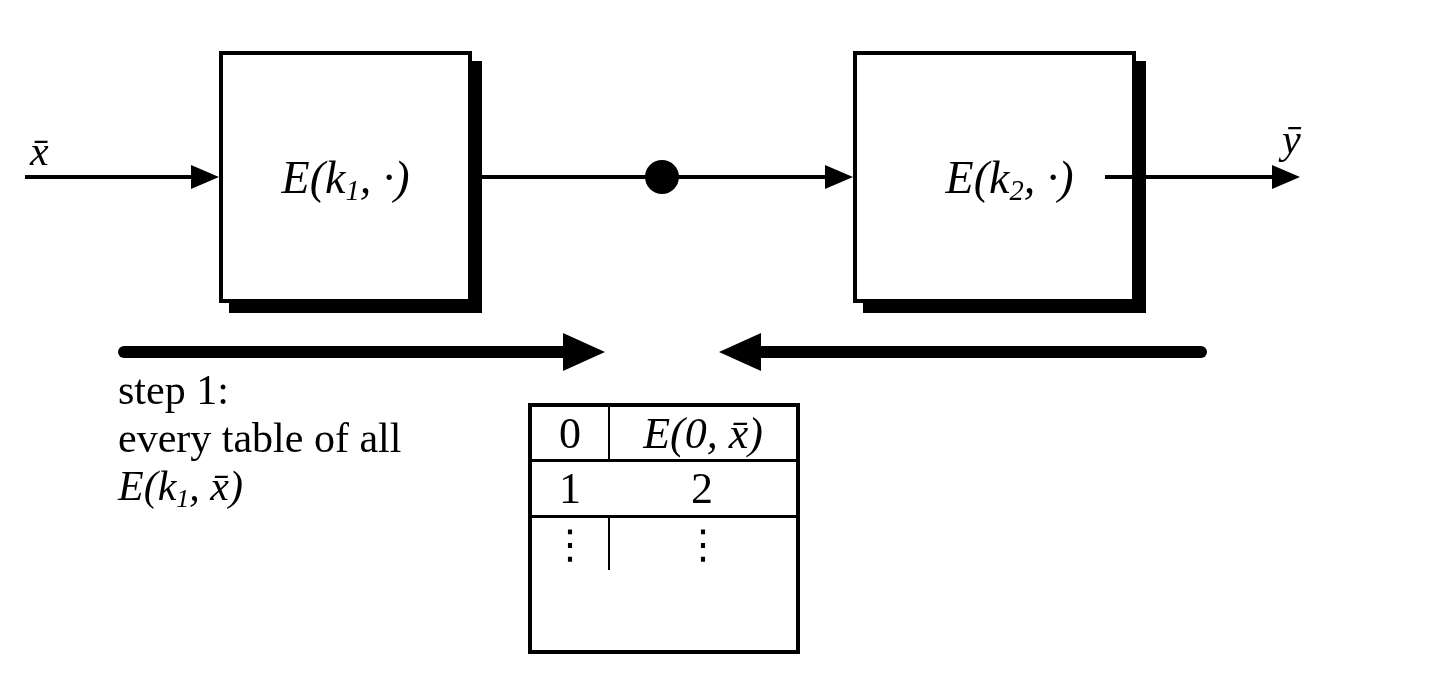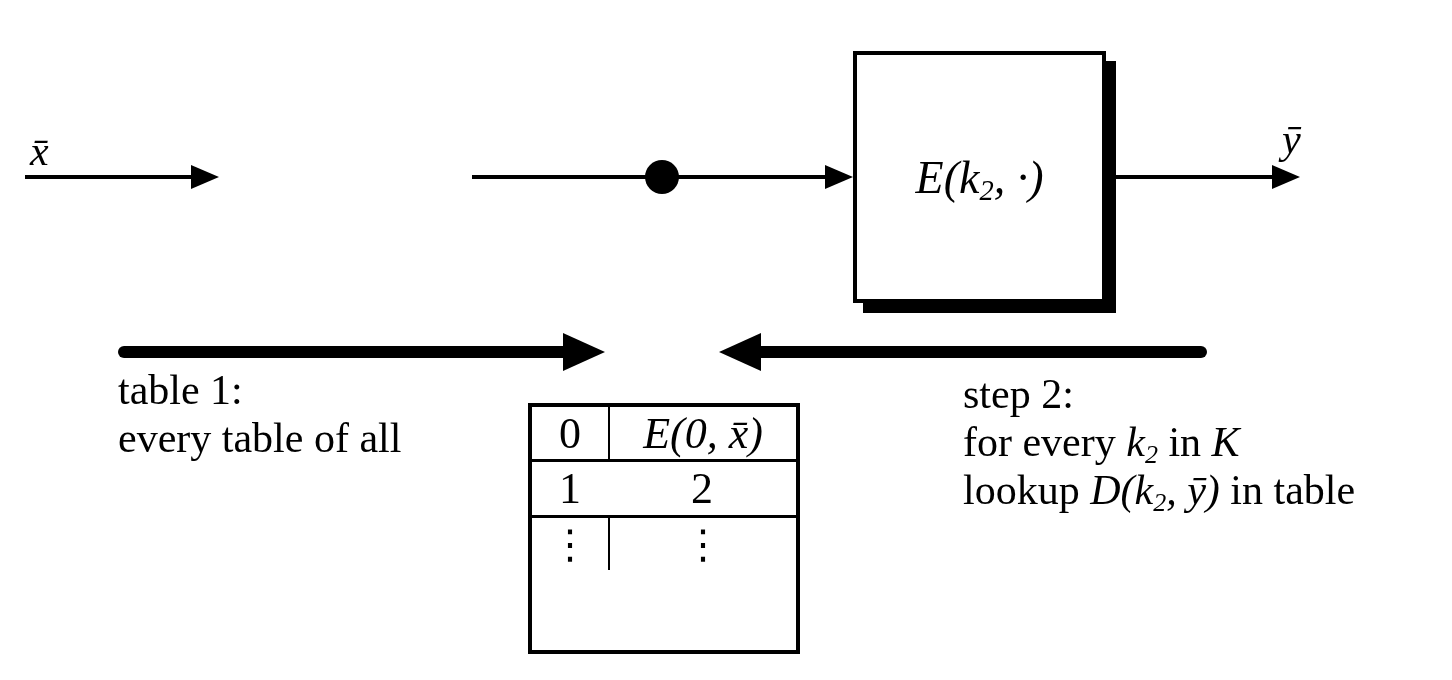--- a/index.html
+++ b/index.html
@@ -24,21 +24,21 @@
     width: 245px;
     height: 244px;
     border: 4px solid #000;
     background: #fff;
     box-shadow: 10px 10px 0 0 #000;
     display: flex;
     align-items: center;
     justify-content: center;
   }
   .box1 { left: 219px; }
-  .box2 { left: 853px; }
+  .box2 { left: 853px; padding-left: 30px; }
   .box-label {
     font-style: italic;
     font-size: 46px;
     white-space: nowrap;
   }
 
   
   .hline {
     position: absolute;
     height: 4px;
@@ -146,48 +146,47 @@
 </style>
 </head>
 <body>
 
 <div class="canvas">
 
   <div class="port-label in-label math">x̄</div>
   <div class="hline" style="left:25px; top:175px; width:168px;"></div>
   <div class="ah-right" style="left:191px; top:165px;"></div>
 
+  <div class="cipher-box box1">
+    <div class="box-label"><span>E(k</span><sub class="msub">1</sub><span>, ·)</span></div>
+  </div>
 
   <div class="hline" style="left:472px; top:175px; width:355px;"></div>
   <div class="junction-dot"></div>
   <div class="ah-right" style="left:825px; top:165px;"></div>
 
   <div class="cipher-box box2">
     <div class="box-label"><span>E(k</span><sub class="msub">2</sub><span>, ·)</span></div>
   </div>
 
   <div class="hline" style="left:1105px; top:175px; width:169px;"></div>
   <div class="ah-right" style="left:1272px; top:165px;"></div>
   <div class="port-label out-label math">ȳ</div>
 
   <div class="shaft shaft-left"></div>
   <div class="thick-head-right"></div>
   <div class="shaft shaft-right"></div>
   <div class="thick-head-left"></div>
 
   <div class="caption caption1">
-    <div>table 1:</div>
+    <div>step 1:</div>
     <div>every table of all</div>
-  </div>
-
-  <div class="caption caption2">
-    <div>step 2:</div>
-    <div><span>for every </span><span class="math">k</span><sub class="msub math">2</sub><span> in </span><span class="math">K</span></div>
-    <div><span>lookup </span><span class="math">D(k</span><sub class="msub math">2</sub><span class="math">, ȳ)</span><span> in table</span></div>
-  </div>
+    <div class="math"><span>E(k</span><sub class="msub">1</sub><span>, x̄)</span></div>
+  </div>
+
 
   <div class="mtable">
     <div class="mcell">0</div>
     <div class="mcell c2">
         <span class="val">E(0, x̄)</span>
       </div>
     <div class="mcell rsep">1</div>
     <div class="mcell rsep">2</div>
     <div class="mcell rsep">
         <span class="dots">⋮</span>

